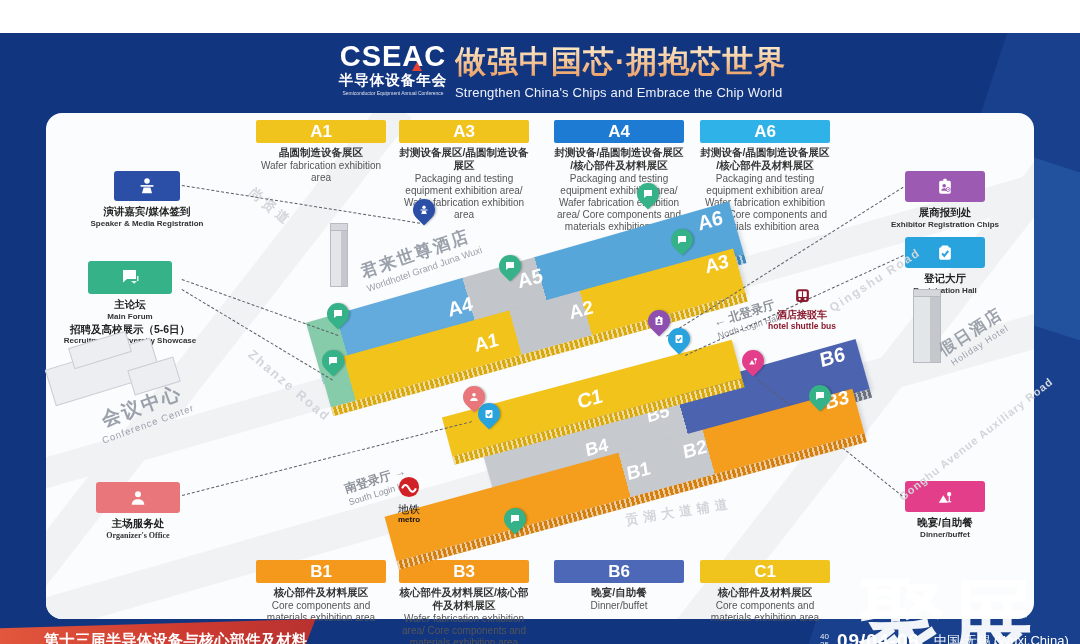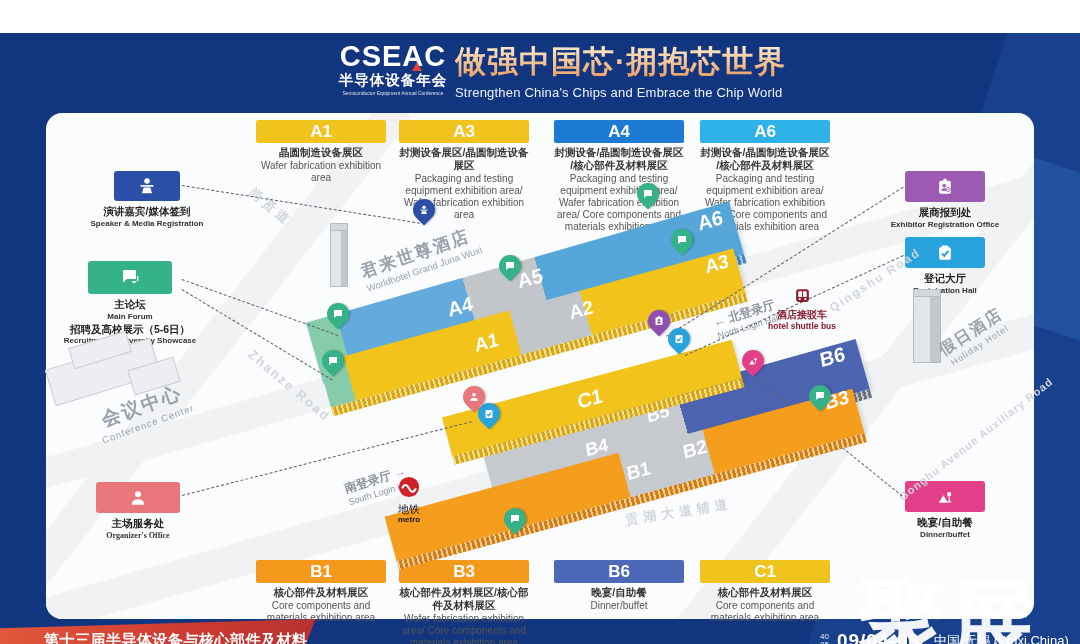--- a/index.html
+++ b/index.html
@@ -172,21 +172,21 @@
       <svg width="20" height="20" viewBox="0 0 24 24">
           <rect x="10" y="2" width="4" height="4" rx="1" fill="#fff"></rect>
           <rect x="5" y="4.5" width="14" height="15.5" rx="2" fill="#fff"></rect>
           <circle cx="11" cy="10.5" r="2.2" fill="#9c5ab3"></circle>
           <path d="M7.5 16.5c0-2.2 1.6-3.1 3.5-3.1s3.5.9 3.5 3.1z" fill="#9c5ab3"></path>
           <circle cx="15.8" cy="15" r="2.4" fill="#fff" stroke="#9c5ab3" stroke-width="1"></circle>
           <path d="M14.8 15l.8.8 1.4-1.6" stroke="#9c5ab3" stroke-width=".9" fill="none"></path>
         </svg>
     </div>
     <div class="zh">展商报到处</div>
-    <div class="en">Exhibitor Registration Office</div>
+    <div class="en">Exhibitor Registration Chips</div>
   </div>
   <div class="sideitem" style="left:865px;top:204px;">
     <div class="box" style="width:80px;height:31px;background:#29a3dd;">
       <svg width="20" height="20" viewBox="0 0 24 24">
           <rect x="8" y="3" width="8" height="4" rx="1" fill="#fff"></rect>
           <rect x="5" y="5" width="14" height="15" rx="2" fill="#fff"></rect>
           <path d="M8.5 12.5l2.6 3 4.8-6" stroke="#29a3dd" stroke-width="2.4" fill="none"></path>
         </svg>
     </div>
     <div class="zh">登记大厅</div>

